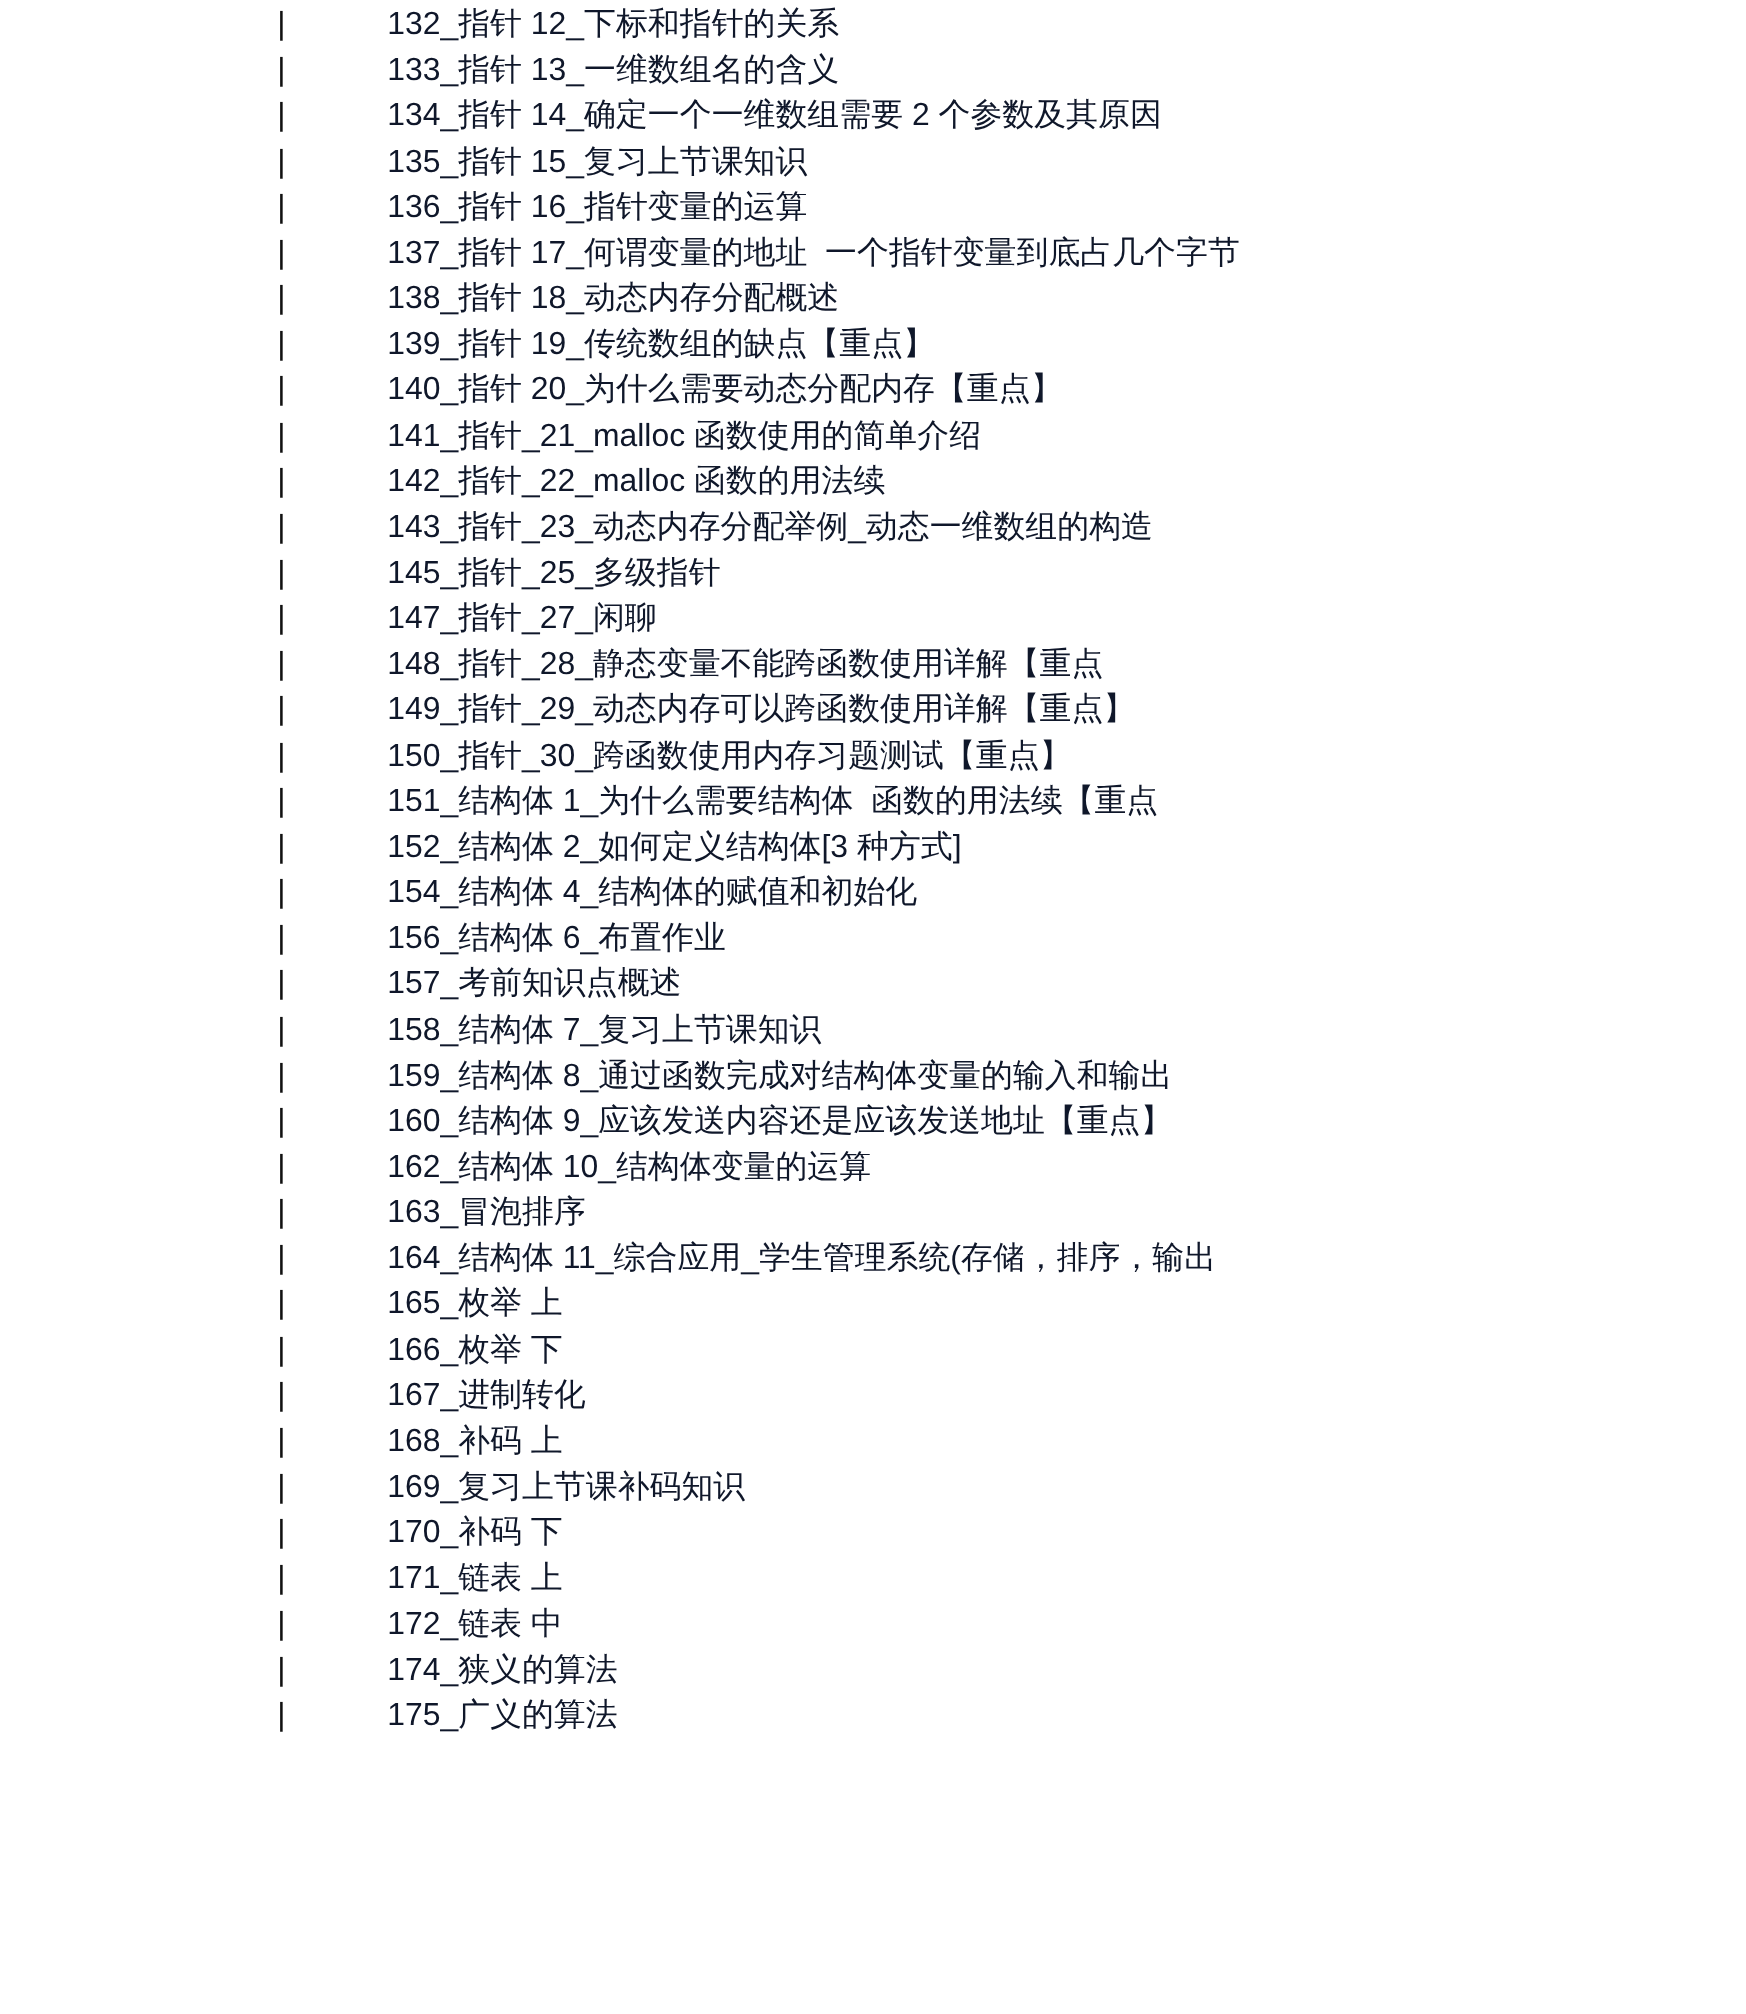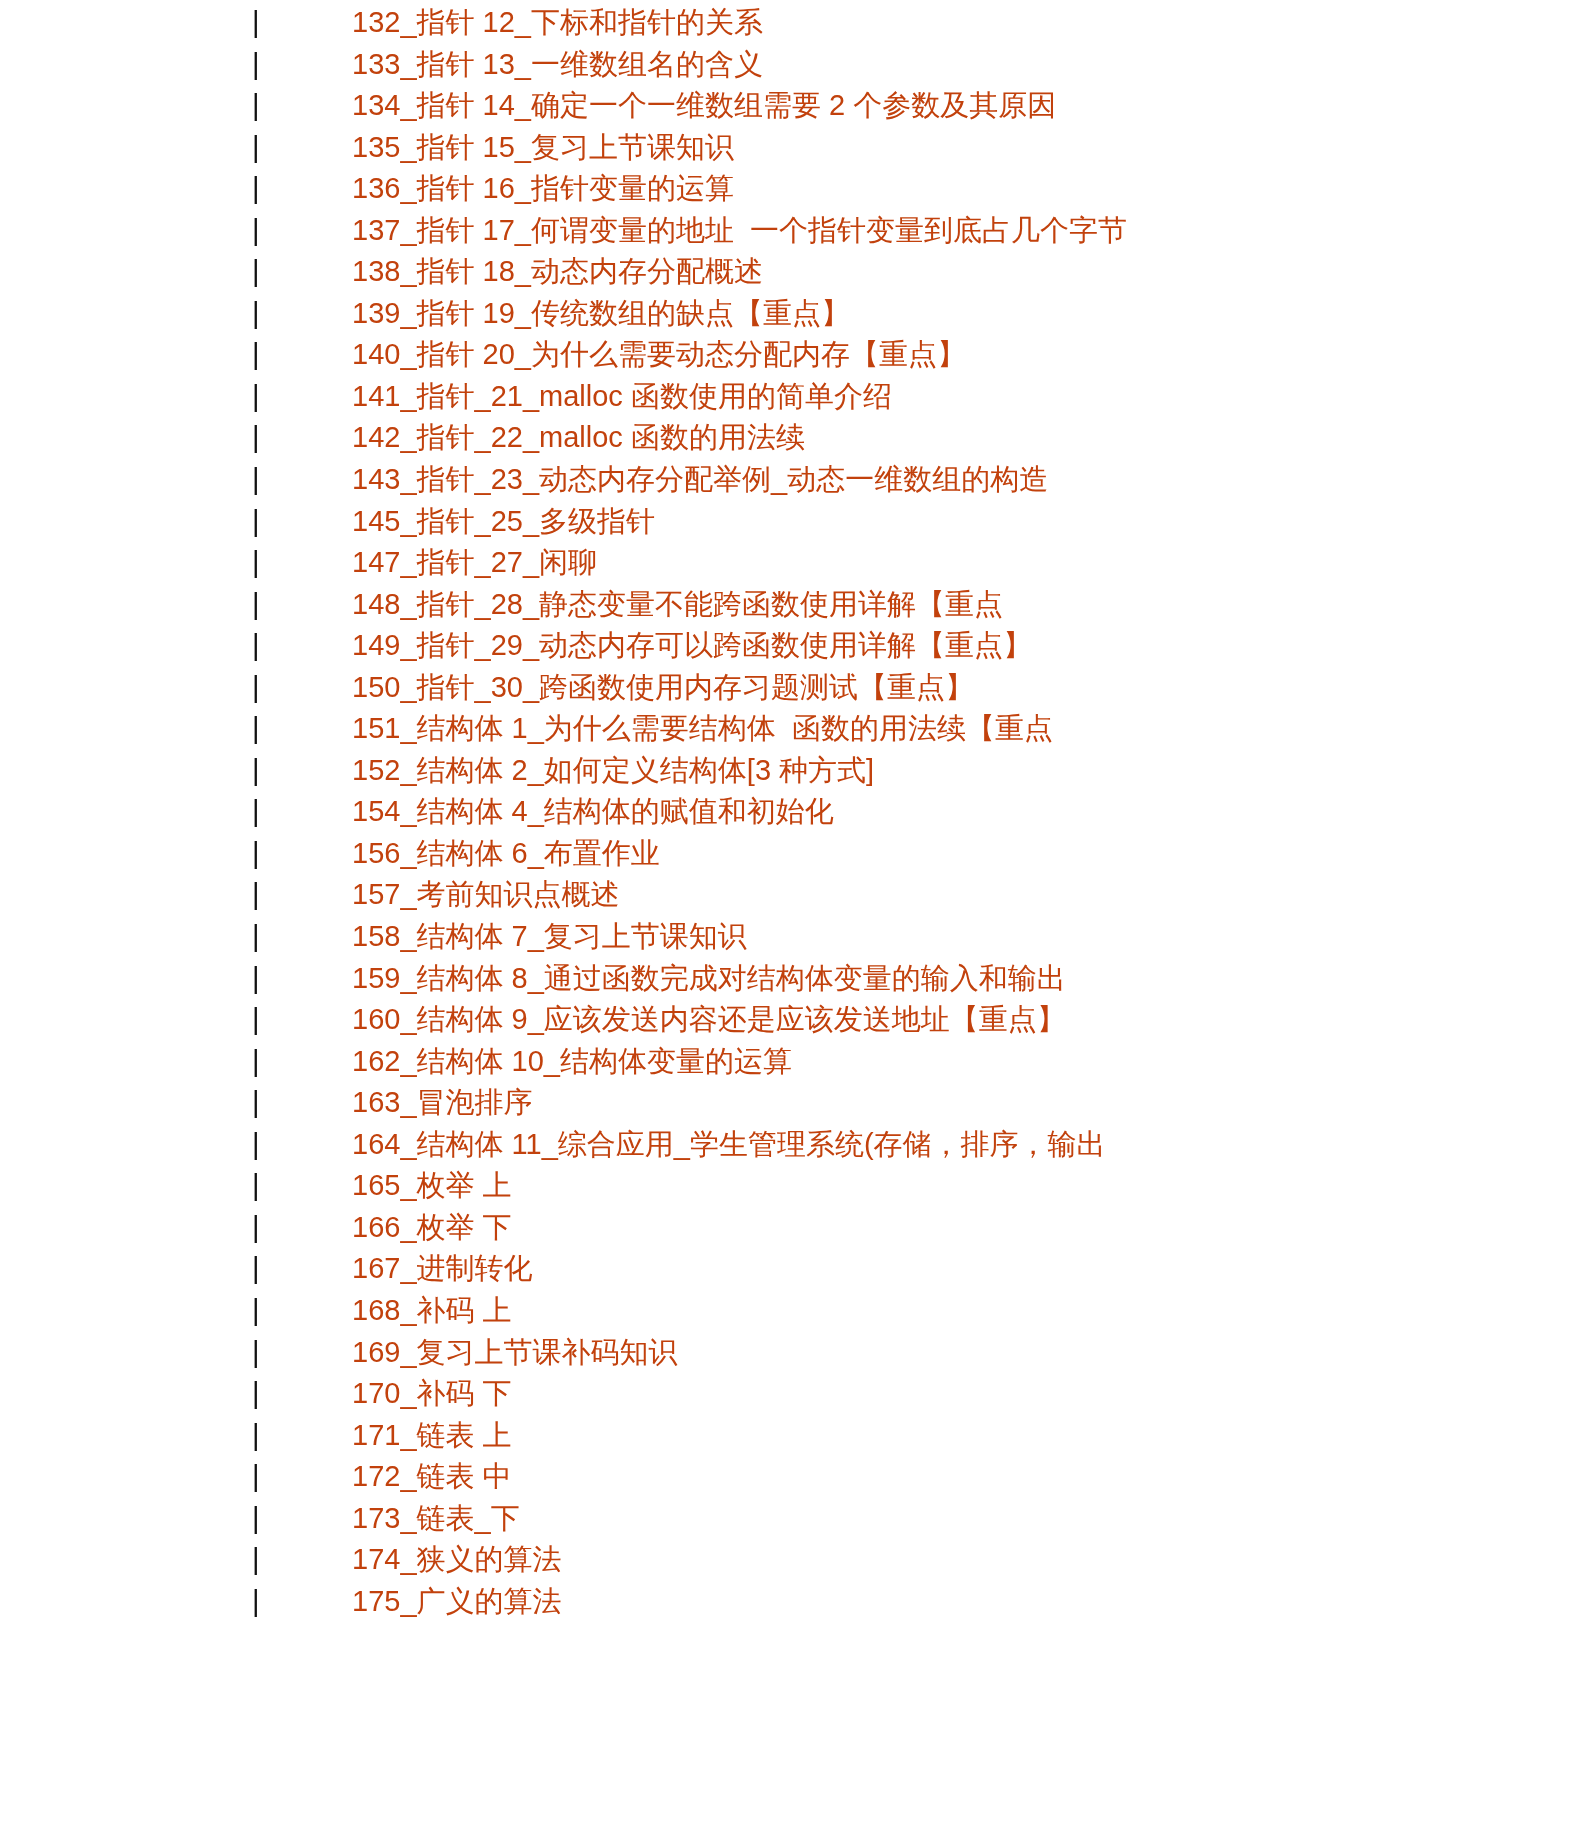--- a/index.html
+++ b/index.html
@@ -27,21 +27,21 @@
     white-space: pre;
   }
   .branch {
     display: inline-block;
     margin-left: 252px;
     width: 100px;
     color: #111111;
     font-weight: 400;
   }
   .label {
-    color: #c2410c;
+    color: #0f172a;
   }
 </style>
 </head>
 <body>
 
 <div class="page">
   <div class="file-list">
       <div class="row"><span class="branch">|</span><span class="label">132_指针 12_下标和指针的关系</span></div>
       <div class="row"><span class="branch">|</span><span class="label">133_指针 13_一维数组名的含义</span></div>
       <div class="row"><span class="branch">|</span><span class="label">134_指针 14_确定一个一维数组需要 2 个参数及其原因</span></div>
@@ -71,17 +71,16 @@
       <div class="row"><span class="branch">|</span><span class="label">163_冒泡排序</span></div>
       <div class="row"><span class="branch">|</span><span class="label">164_结构体 11_综合应用_学生管理系统(存储，排序，输出</span></div>
       <div class="row"><span class="branch">|</span><span class="label">165_枚举 上</span></div>
       <div class="row"><span class="branch">|</span><span class="label">166_枚举 下</span></div>
       <div class="row"><span class="branch">|</span><span class="label">167_进制转化</span></div>
       <div class="row"><span class="branch">|</span><span class="label">168_补码 上</span></div>
       <div class="row"><span class="branch">|</span><span class="label">169_复习上节课补码知识</span></div>
       <div class="row"><span class="branch">|</span><span class="label">170_补码 下</span></div>
       <div class="row"><span class="branch">|</span><span class="label">171_链表 上</span></div>
       <div class="row"><span class="branch">|</span><span class="label">172_链表 中</span></div>
-      <div class="row"><span class="branch">|</span><span class="label">173_链表_下</span></div>
       <div class="row"><span class="branch">|</span><span class="label">174_狭义的算法</span></div>
       <div class="row"><span class="branch">|</span><span class="label">175_广义的算法</span></div>
     </div>
 </div>
 
 </body></html>

